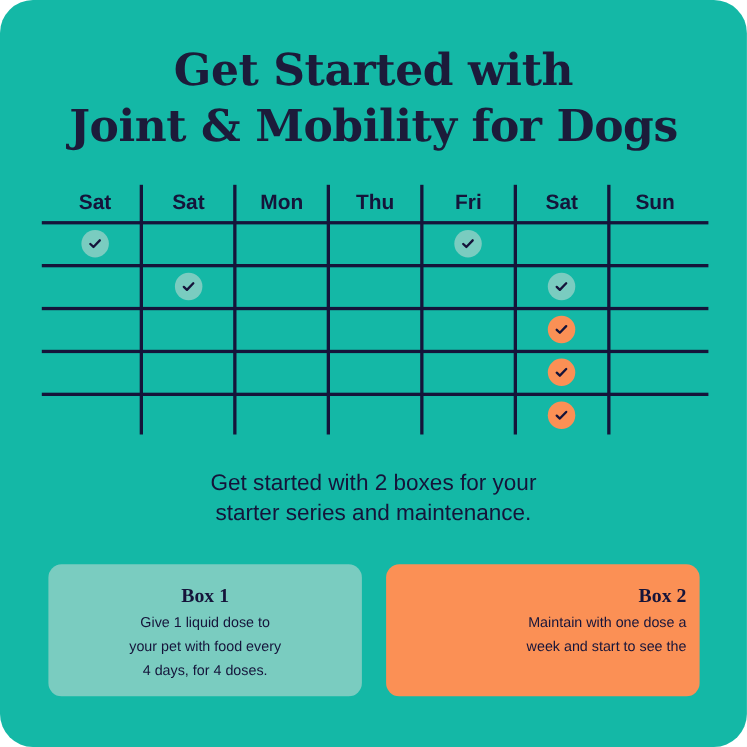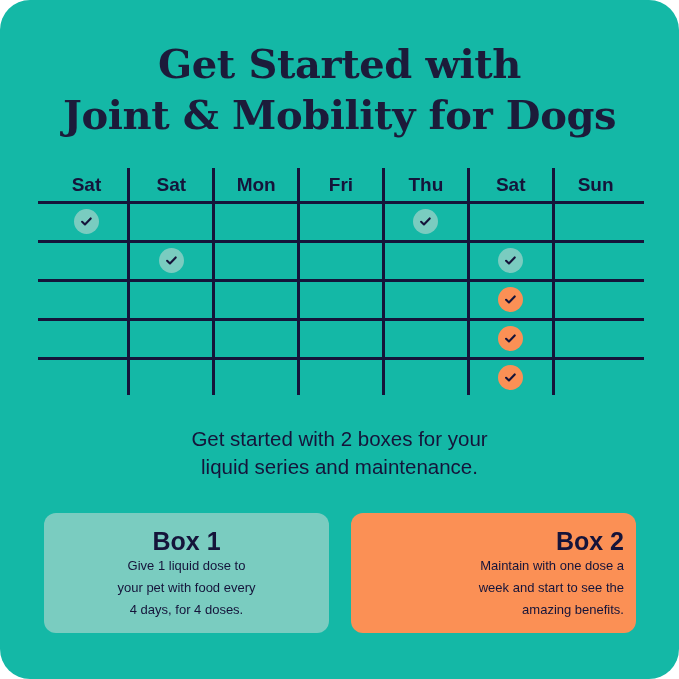--- a/index.html
+++ b/index.html
@@ -147,23 +147,23 @@
     height: 120px;
     border-radius: 12px;
     box-sizing: border-box;
     padding: 16px 12px 10px 12px;
     text-align: center;
     color: #15143A;
   }
   .box.teal   { background: #7ACCC0; }
   .box.orange { background: #FB9055; text-align: right; }
   .box-title {
-    font-family: Liberation Sans, sans-serif;
+    font-family: Liberation Serif, serif;
     font-weight: bold;
-    font-size: 25px;
+    font-size: 18px;
     line-height: 24px;
     margin-bottom: 2px;
   }
   .box-body {
     font-family: "Liberation Sans", sans-serif;
     font-size: 13px;
     line-height: 22px;
   }
 </style>
 </head>
@@ -175,22 +175,22 @@
     <div class="title-line">Get Started with</div>
     <div class="title-line">Joint &amp; Mobility for Dogs</div>
   </div>
 
   <div id="calendar">
 
     <div id="cal-head">
       <div class="day-head">Sat</div>
       <div class="day-head">Sat</div>
       <div class="day-head">Mon</div>
+      <div class="day-head">Thu</div>
       <div class="day-head">Fri</div>
-      <div class="day-head">Thu</div>
       <div class="day-head">Sat</div>
       <div class="day-head">Sun</div>
     </div>
 
     <div class="hline" style="top:33px;"></div>
     <div class="hline" style="top:72px;"></div>
     <div class="hline" style="top:111px;"></div>
     <div class="hline" style="top:150px;"></div>
     <div class="hline" style="top:189px;"></div>
 
@@ -287,35 +287,34 @@
               </svg>
             </div>
           </div>
           <div class="cal-cell"></div>
         </div>
       </div>
   </div>
 
   <div id="caption">
     <div>Get started with 2 boxes for your</div>
-    <div>liquid series and maintenance.</div>
+    <div>starter series and maintenance.</div>
   </div>
 
   <div id="boxes">
       <div class="box teal">
         <div class="box-title">Box 1</div>
         <div class="box-body">
           <div>Give 1 liquid dose to</div>
           <div>your pet with food every</div>
           <div>4 days, for 4 doses.</div>
         </div>
       </div>
       <div class="box orange">
         <div class="box-title">Box 2</div>
         <div class="box-body">
           <div>Maintain with one dose a</div>
           <div>week and start to see the</div>
-          <div>amazing benefits.</div>
         </div>
       </div>
     </div>
 
 </div>
 
 </body></html>

